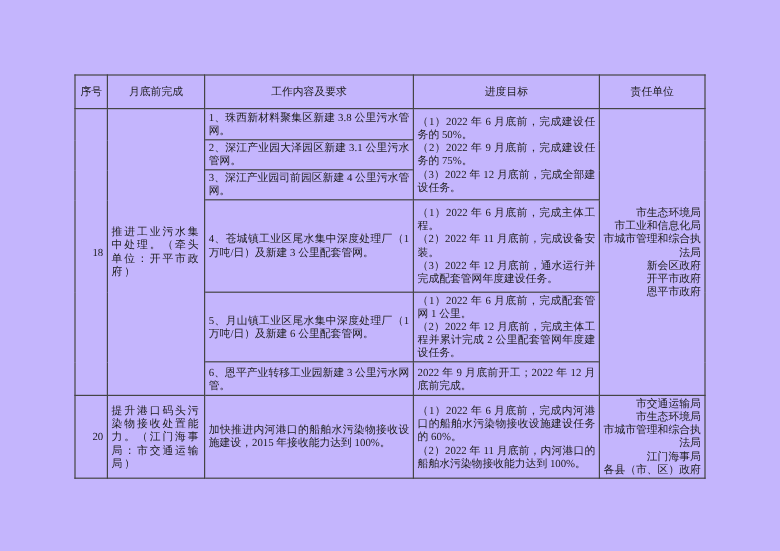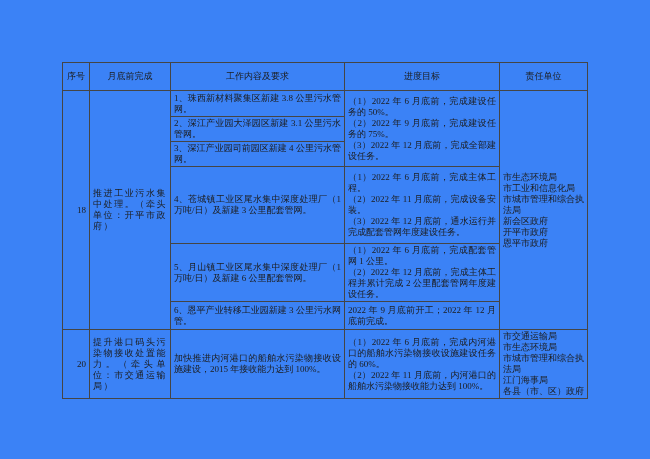--- a/index.html
+++ b/index.html
@@ -9,21 +9,21 @@
     width: 650px;
     height: 459px;
     position: relative;
     font-family: "Liberation Serif", "DejaVu Serif", serif;
     color: #1c1c1c;
     overflow: hidden;
   }
   .doc-page {
     position: absolute;
     inset: 0;
-    background: #3b82f6;
+    background: #c4b5fd;
   }
   table.task-table {
     position: absolute;
     left: 62px;
     top: 62px;
     width: 525px;
     border-collapse: collapse;
     table-layout: fixed;
     border: 1.5px solid #3d3d3d;
   }
@@ -65,21 +65,21 @@
   td.work-cell {
     text-align: justify;
     text-justify: inter-character;
   }
   td.progress-cell {
     text-align: justify;
     text-justify: inter-character;
     white-space: pre-line;
   }
   td.units-cell {
-    text-align: left;
+    text-align: right;
     white-space: pre-line;
     line-height: 11.5px;
   }
   .page-number {
     position: absolute;
     top: 398px;
     left: 0;
     width: 100%;
     text-align: right;
     font-size: 8.5px;
@@ -141,21 +141,21 @@
         <td class="progress-cell">（1）2022 年 6 月底前，完成配套管网 1 公里。
 （2）2022 年 12 月底前，完成主体工程并累计完成 2 公里配套管网年度建设任务。</td>
       </tr>
       <tr class="rh-f">
         <td class="work-cell">6、恩平产业转移工业园新建 3 公里污水网管。</td>
         <td class="progress-cell">2022 年 9 月底前开工；2022 年 12 月底前完成。</td>
       </tr>
 
       <tr class="rh-19">
         <td class="num-cell">20</td>
-        <td class="task-cell">提升港口码头污染物接收处置能力。（牵头单位：市交通运输局）</td>
+        <td class="task-cell">提升港口码头污染物接收处置能力。（江门海事局：市交通运输局）</td>
         <td class="work-cell">加快推进内河港口的船舶水污染物接收设施建设，2015 年接收能力达到 100%。</td>
         <td class="progress-cell">（1）2022 年 6 月底前，完成内河港口的船舶水污染物接收设施建设任务的 60%。
 （2）2022 年 11 月底前，内河港口的船舶水污染物接收能力达到 100%。</td>
         <td class="units-cell">市交通运输局
 市生态环境局
 市城市管理和综合执法局
 江门海事局
 各县（市、区）政府</td>
       </tr>
     </tbody>

